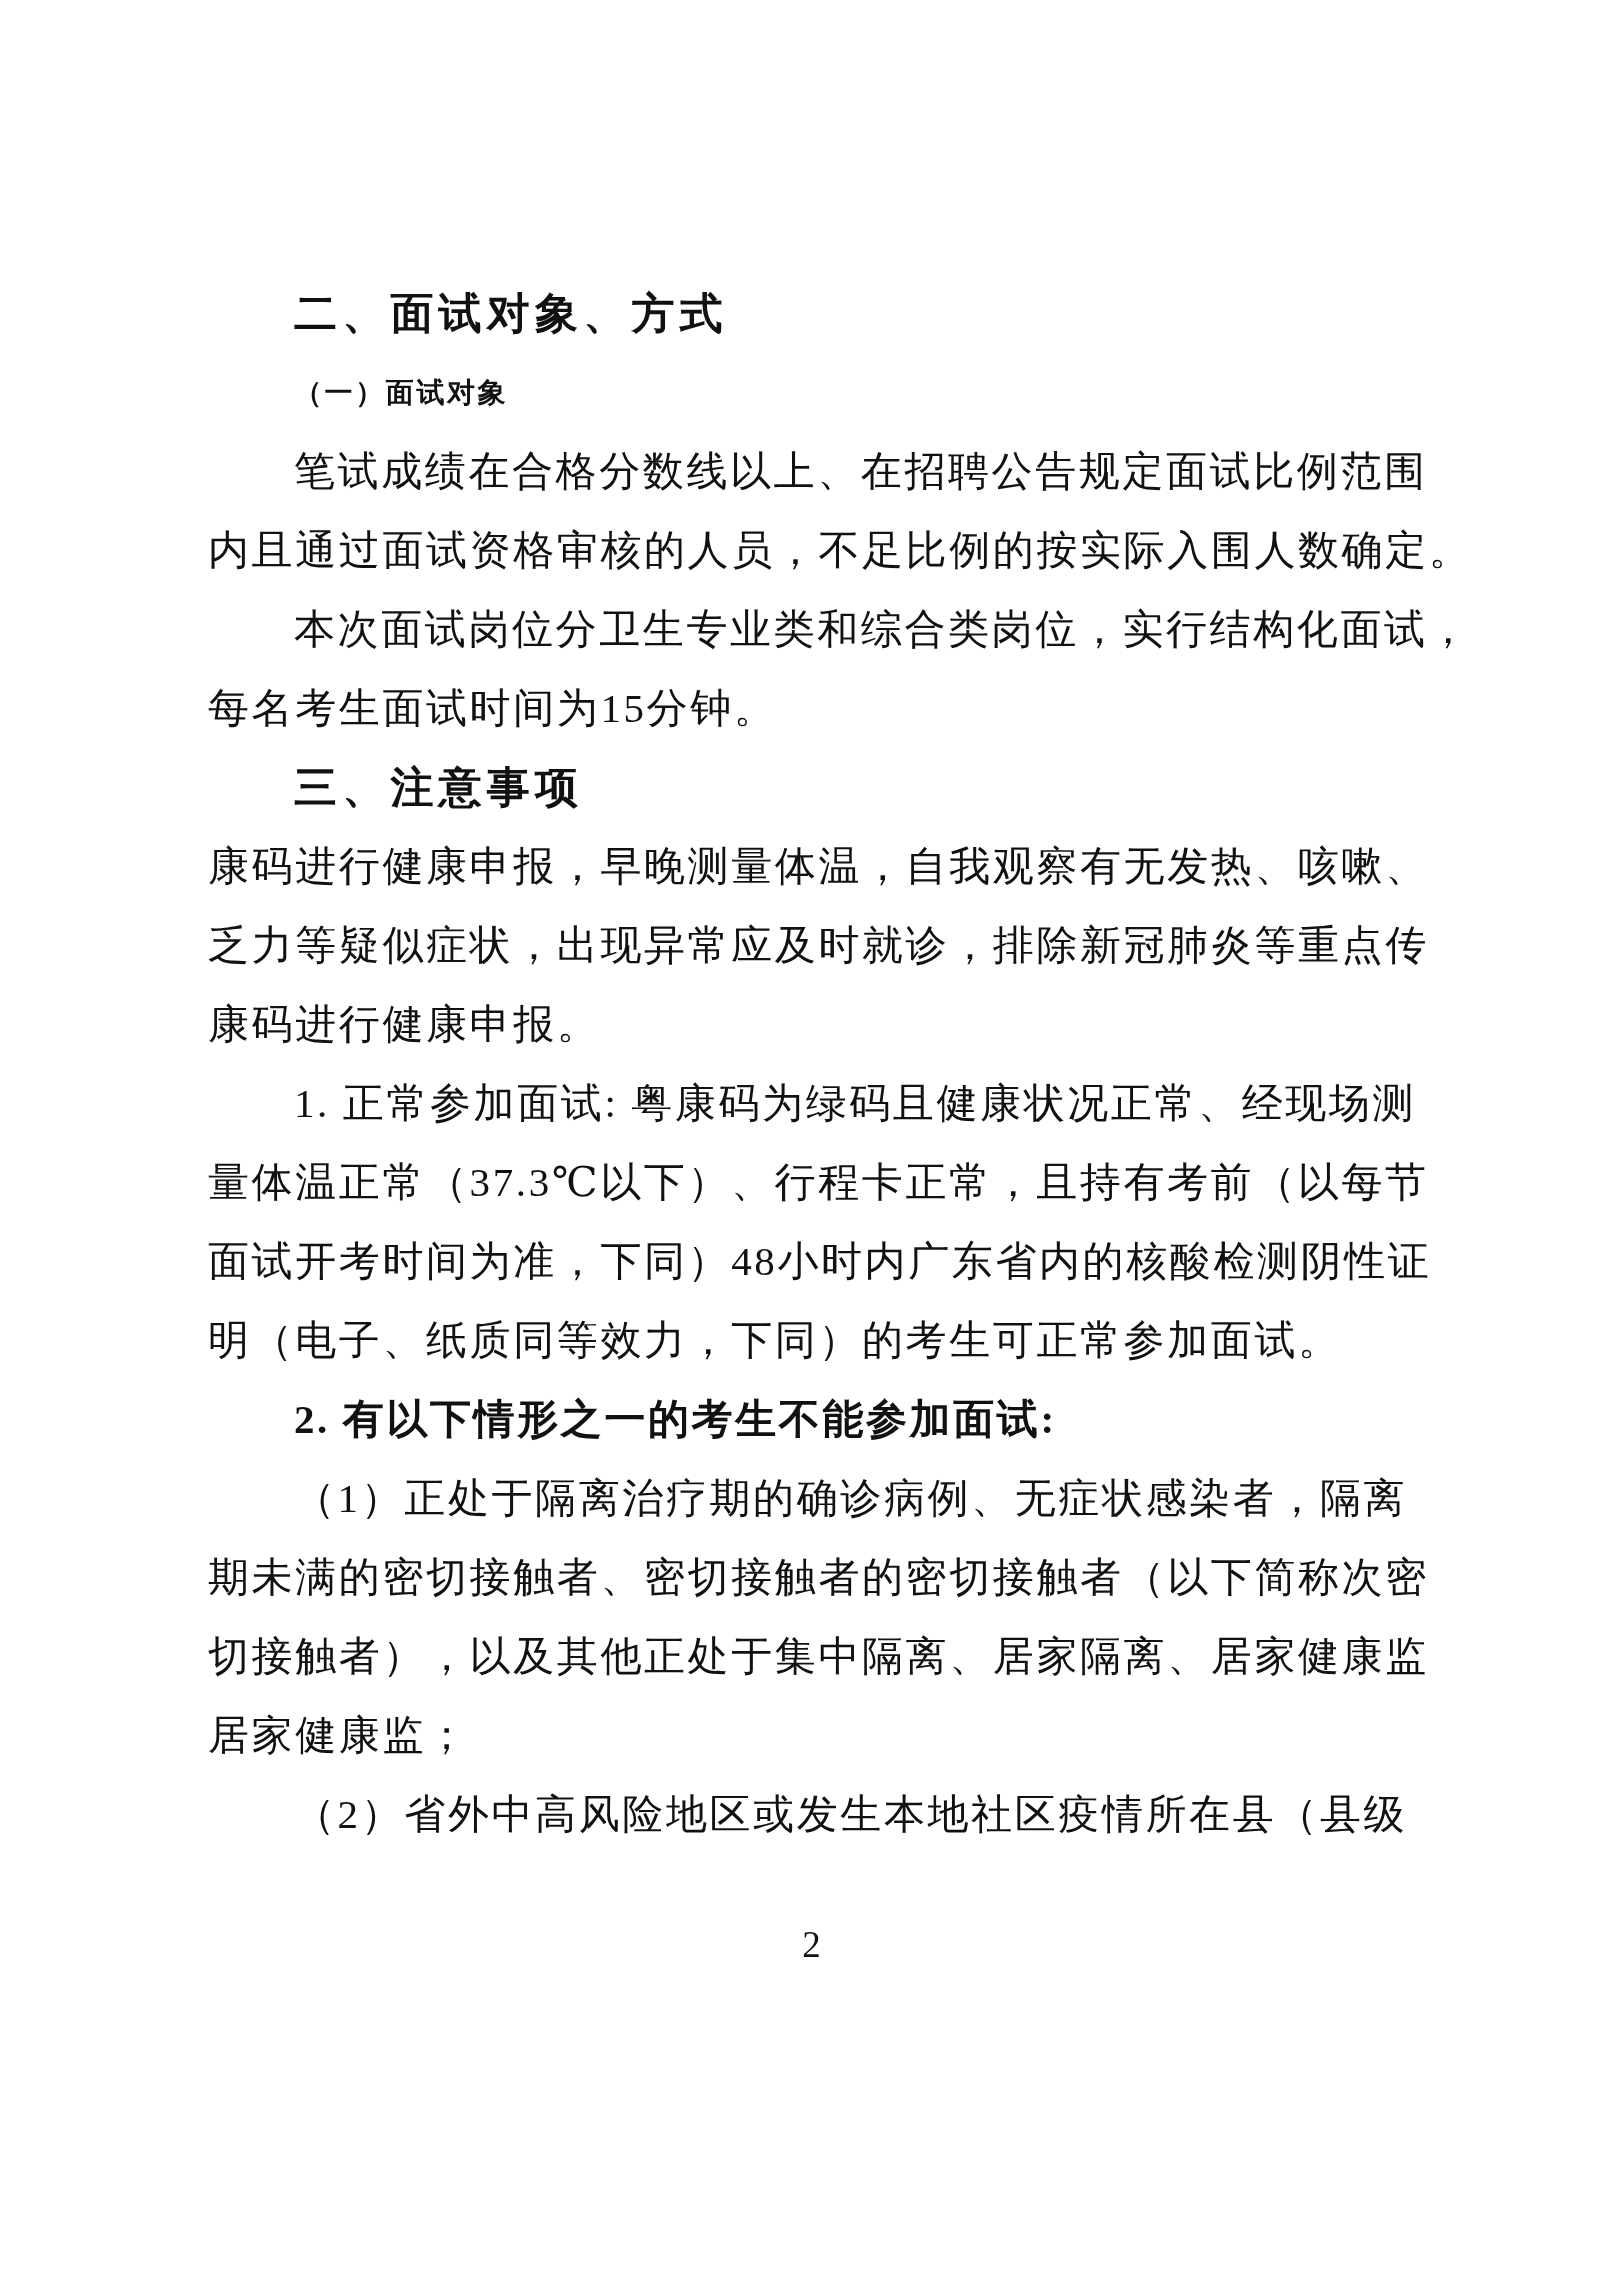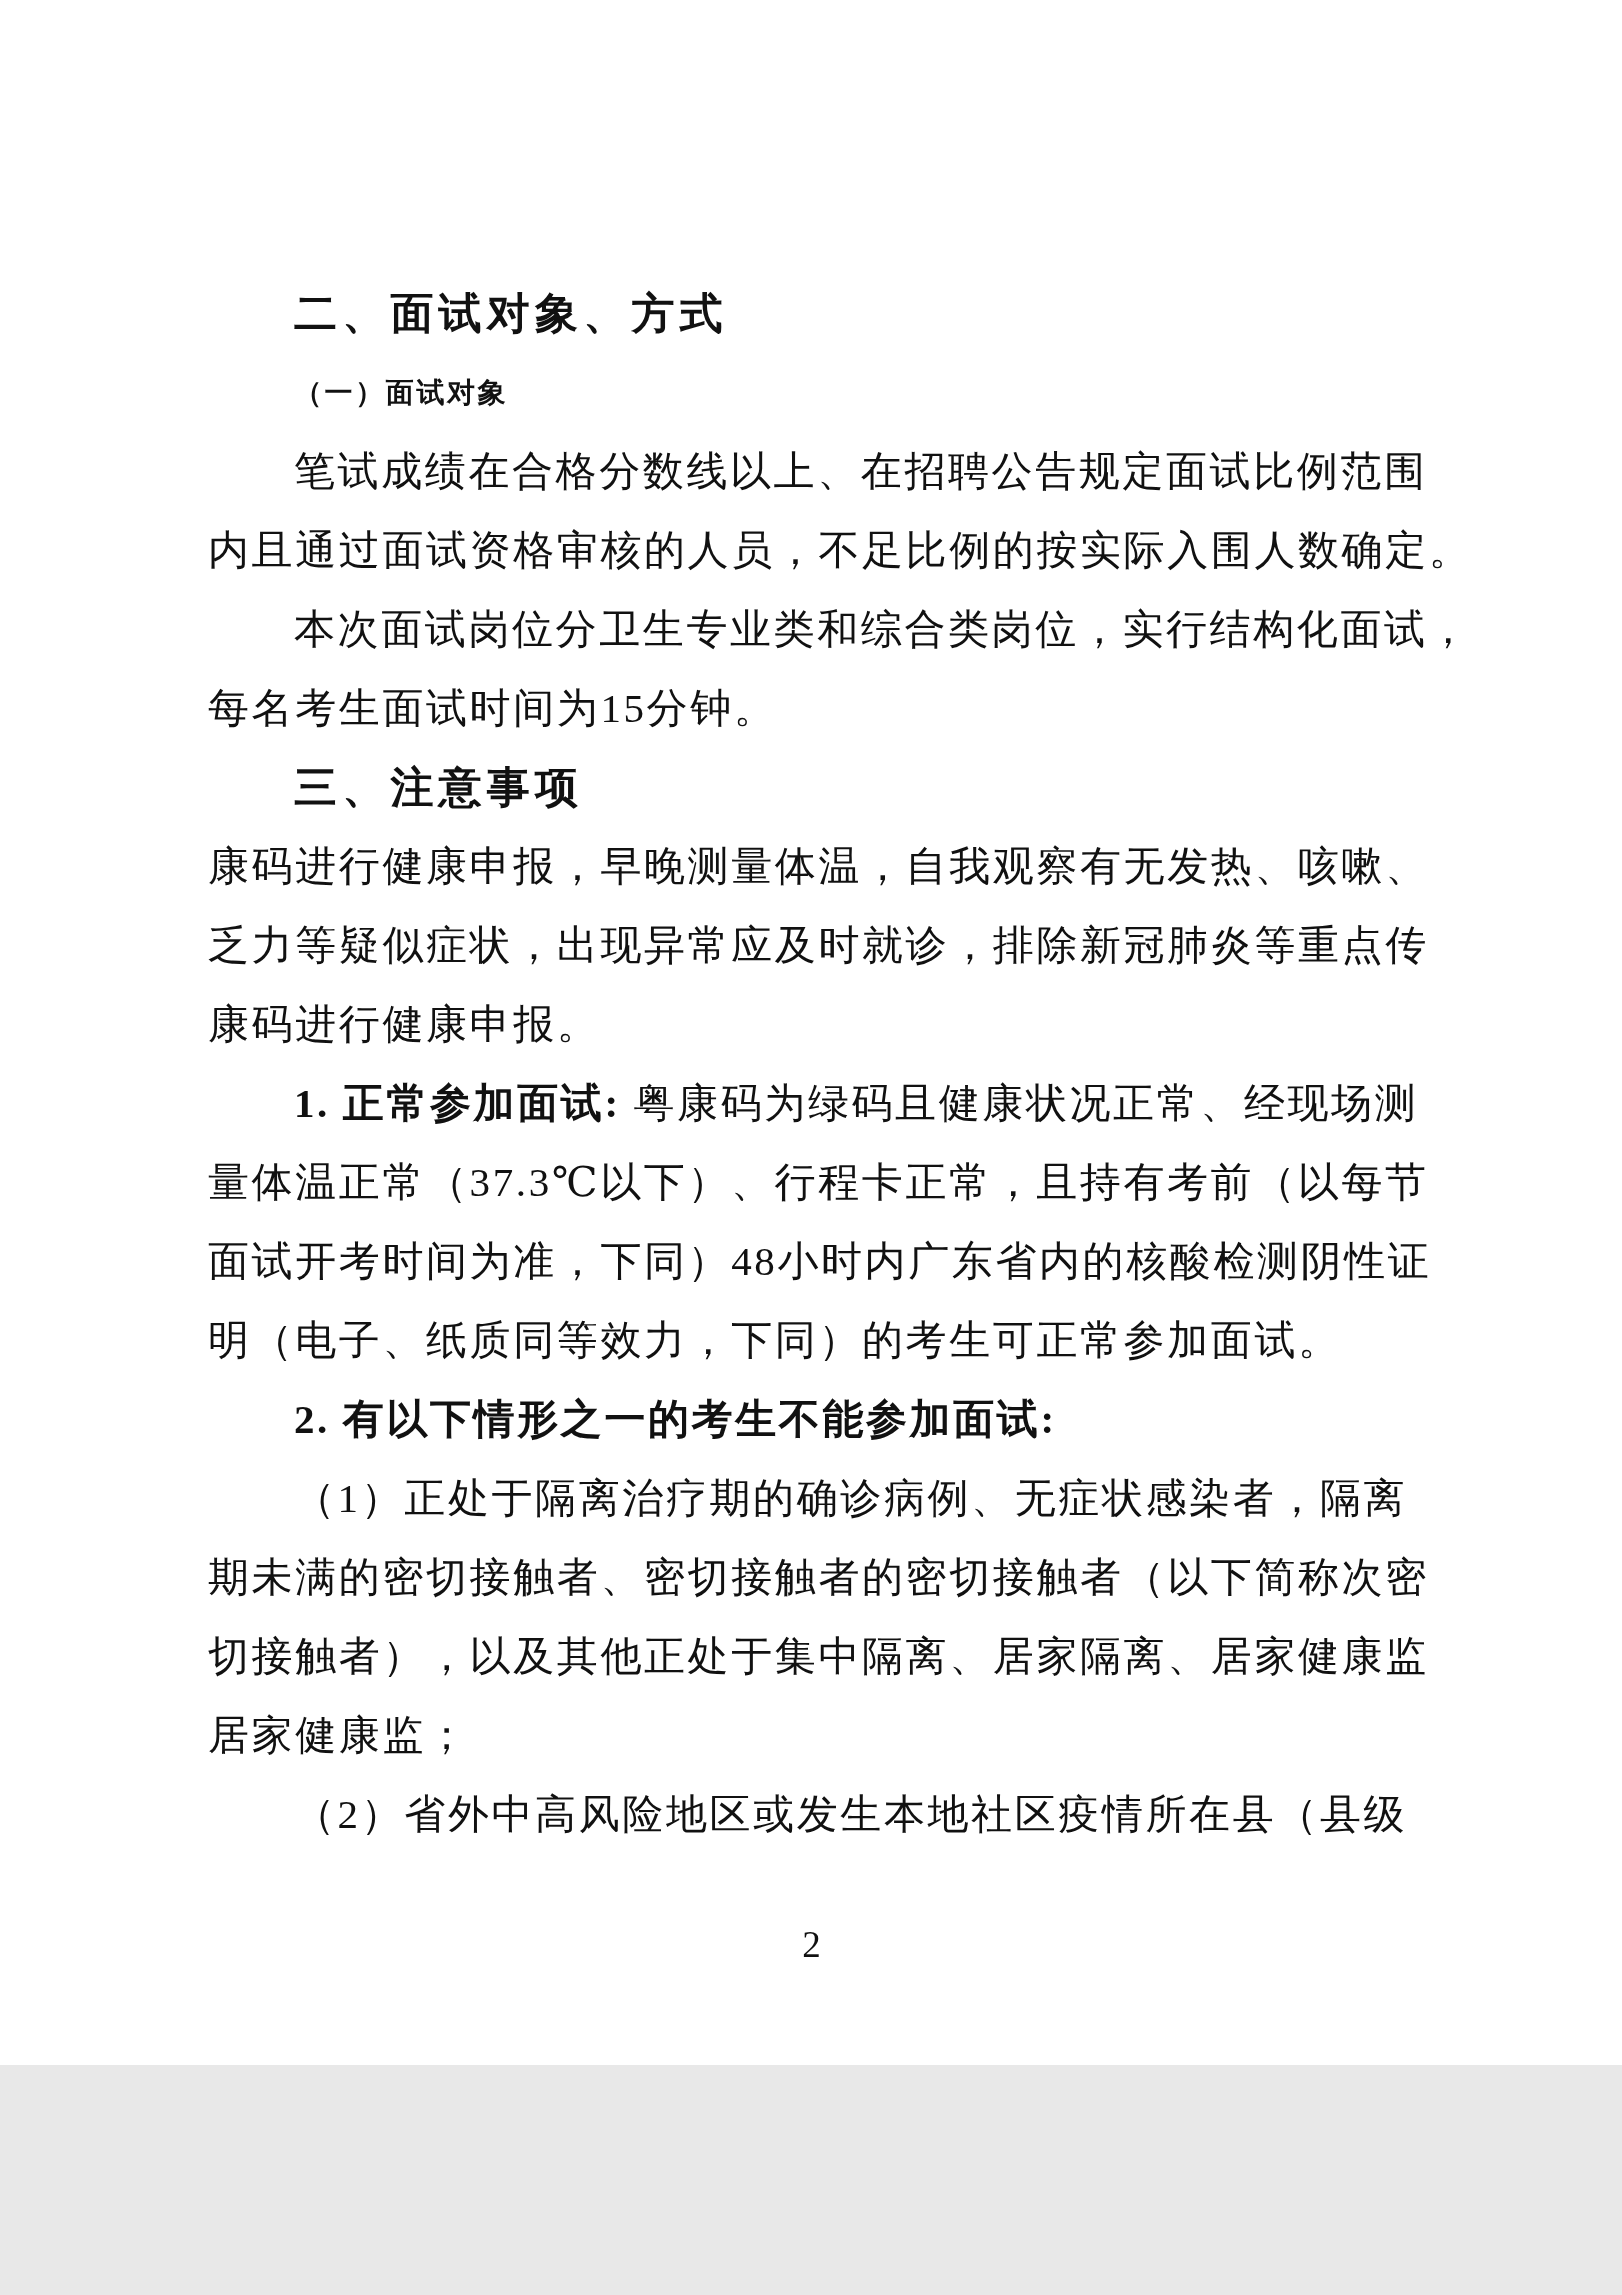--- a/index.html
+++ b/index.html
@@ -3,21 +3,21 @@
 <meta charset="utf-8">
 <style>
   html, body {
     margin: 0;
     padding: 0;
     background: #e8e8e8;
   }
   .page {
     position: relative;
     width: 1623px;
-    height: 2065px;
+    height: 2295px;
     margin: 0 auto;
     background: #ffffff;
     box-sizing: border-box;
     padding: 274px 208px 0 208px;
     font-family: "Liberation Serif", "DejaVu Serif", serif;
     color: #111111;
     overflow: hidden;
   }
   .line {
     height: 79px;
@@ -38,21 +38,21 @@
   }
   .h2 {
     font-weight: 700;
     font-size: 28px;
     letter-spacing: 2.6px;
   }
   .bold {
     font-weight: 700;
   }
   .lead {
-    font-weight: 700;
+    font-weight: 400;
   }
   .page-number {
     margin-top: 65px;
     text-align: center;
     font-size: 37px;
     line-height: 52px;
     letter-spacing: 0;
     font-weight: 400;
   }
 </style>

